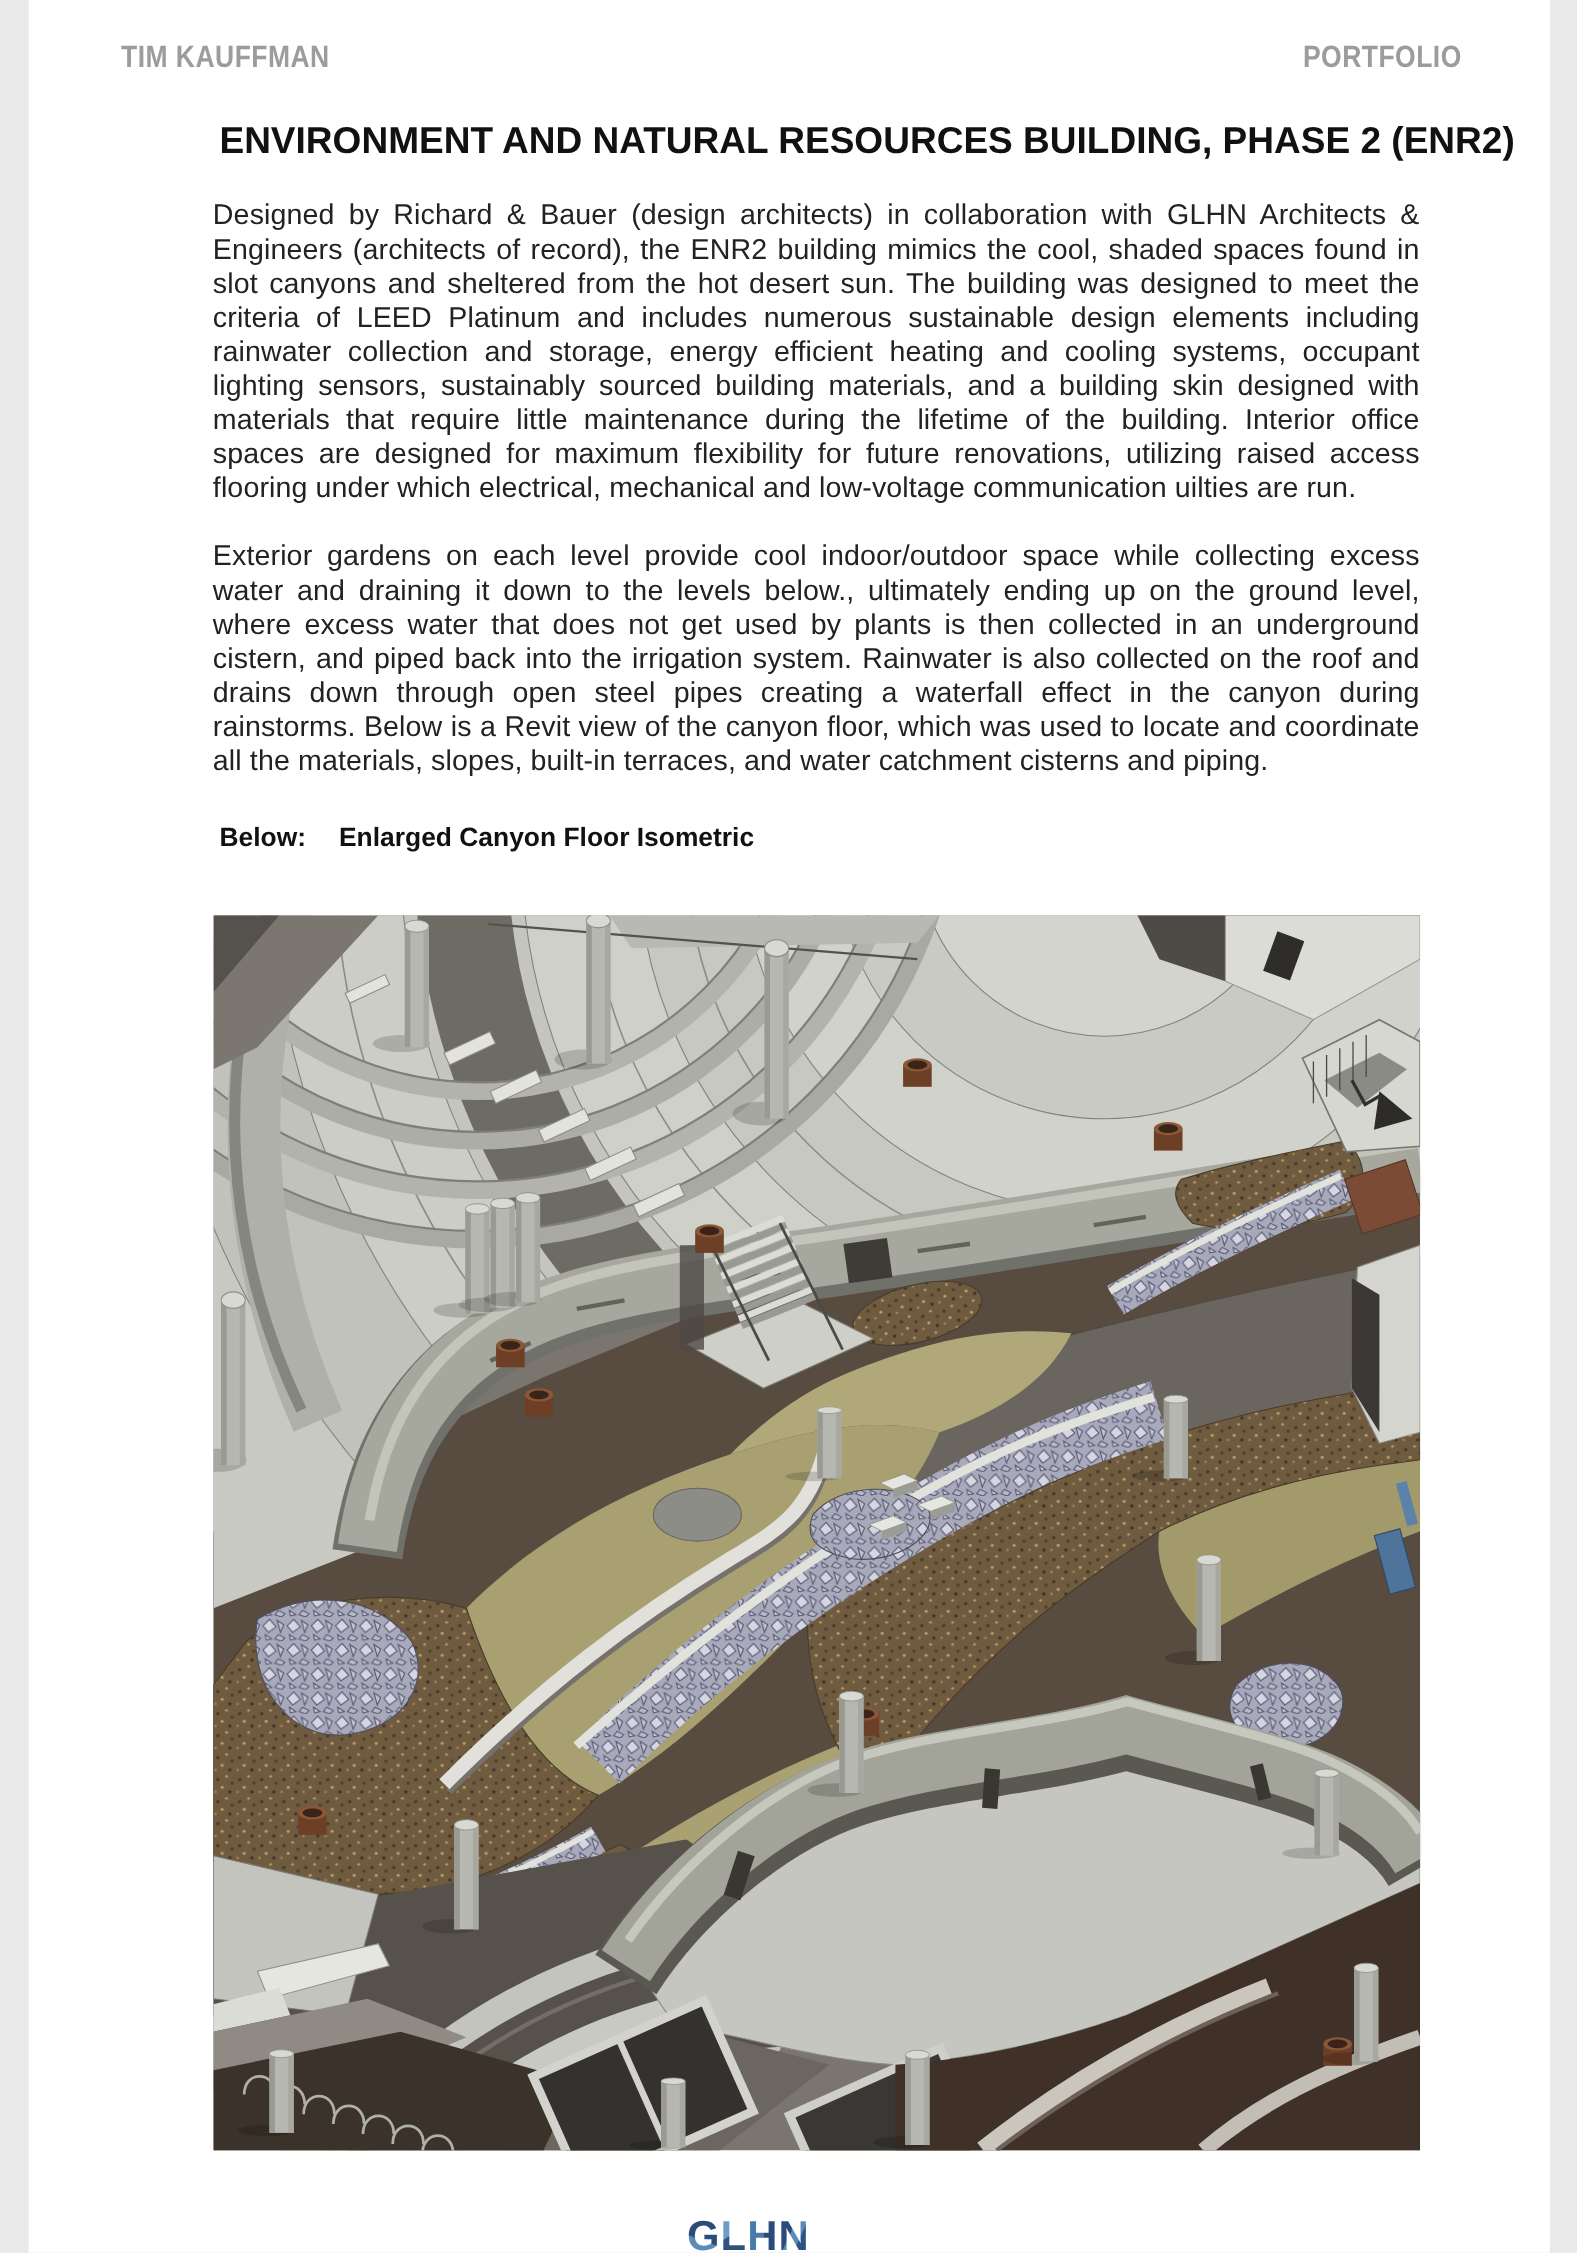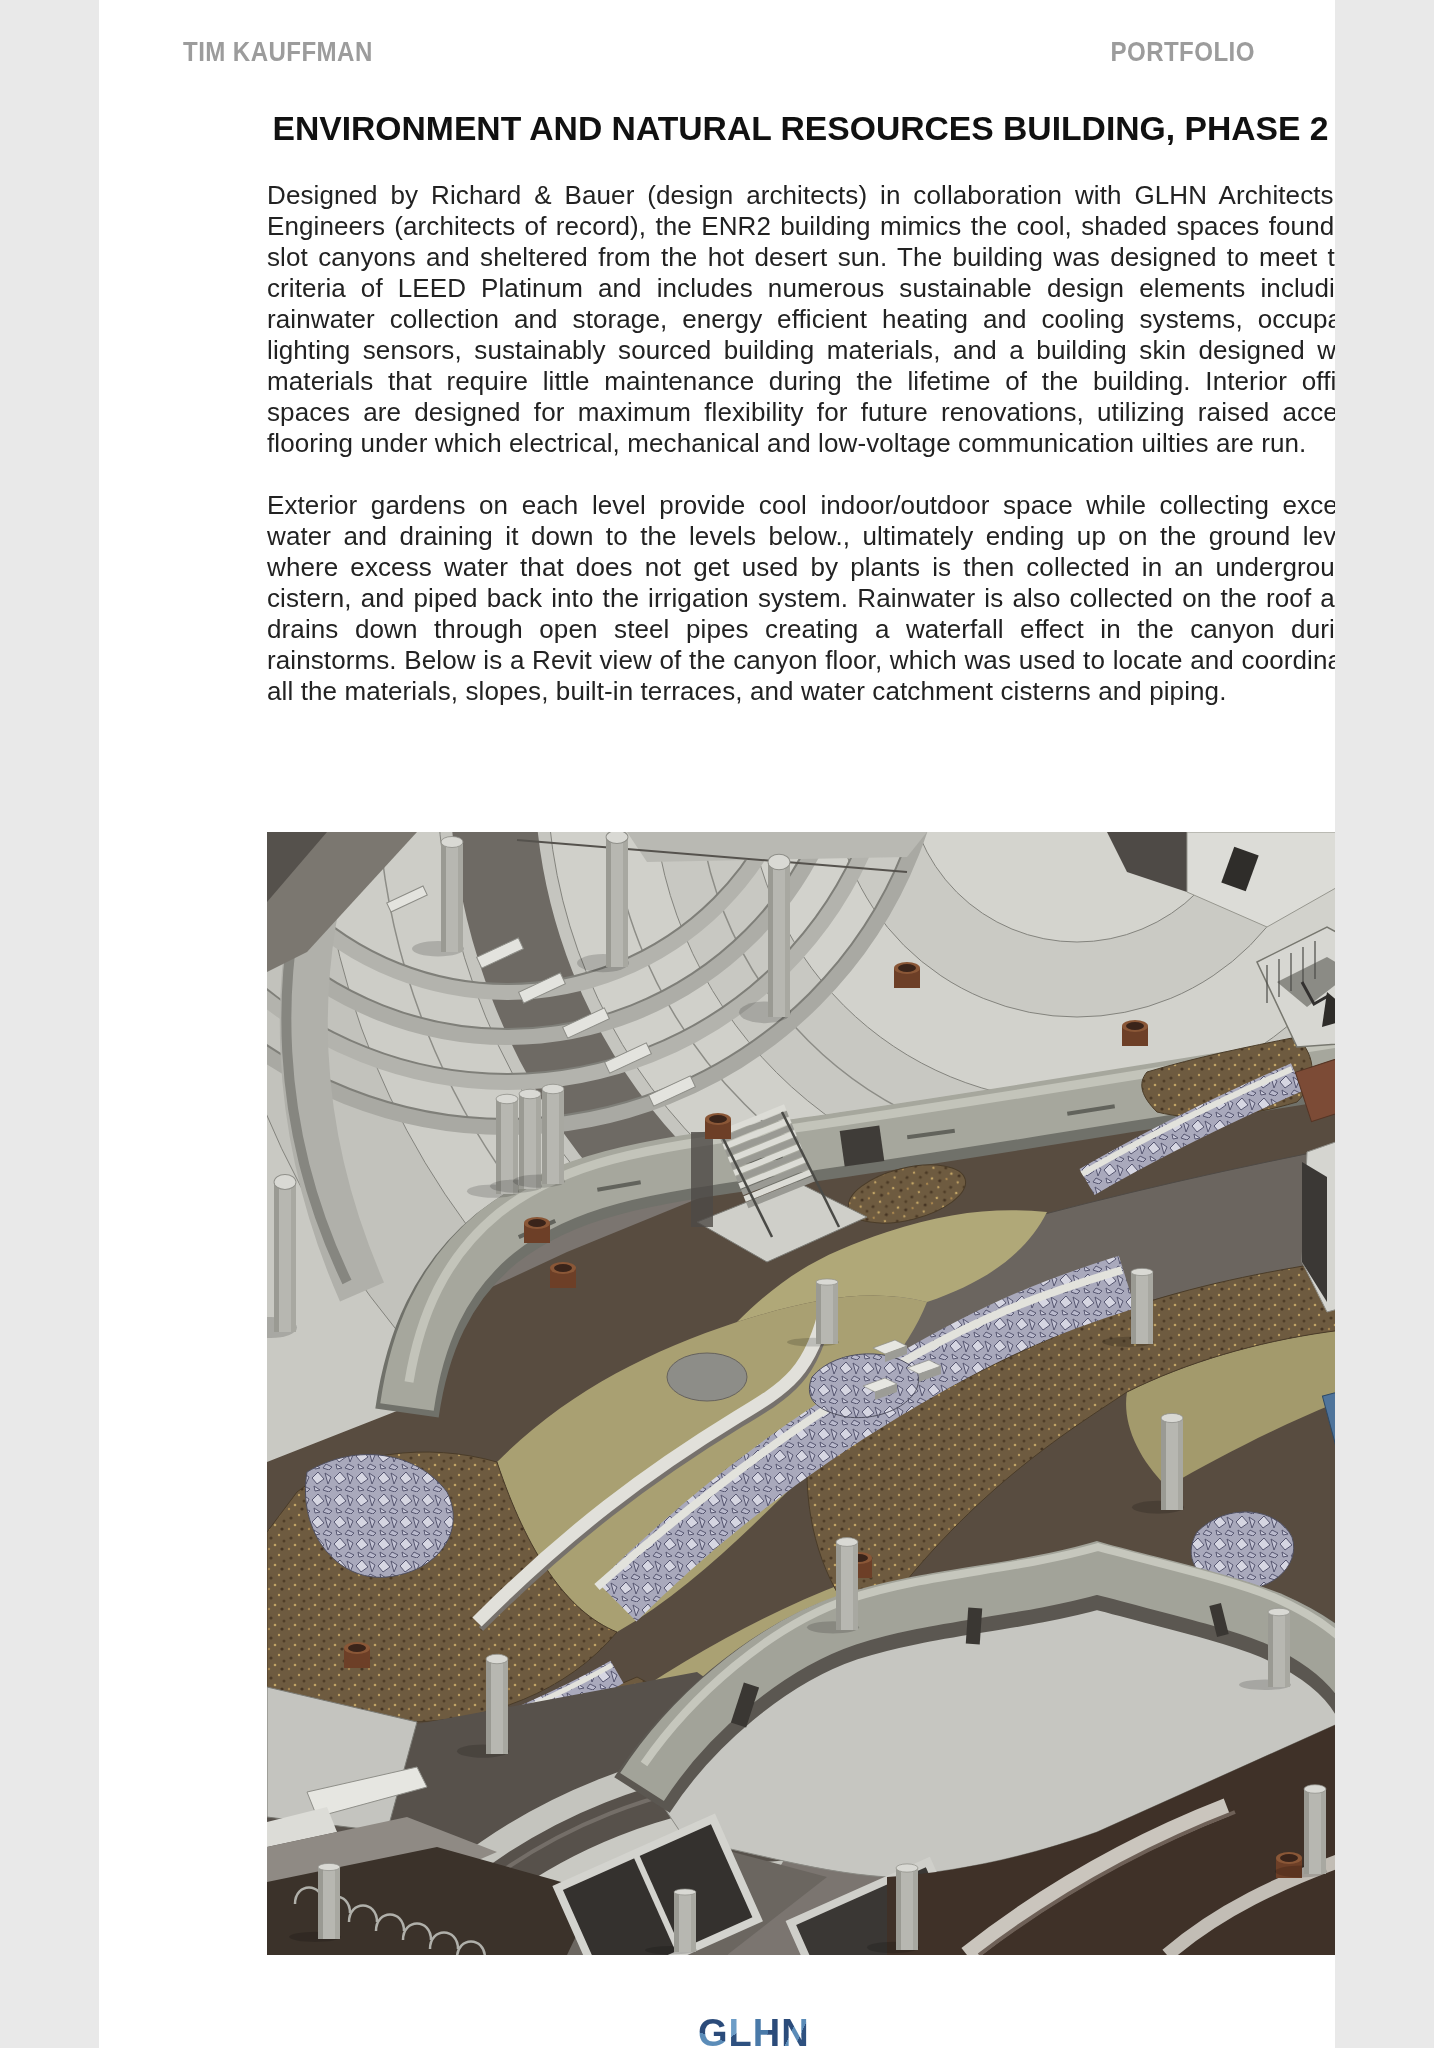--- a/index.html
+++ b/index.html
@@ -1,17 +1,17 @@
 <!DOCTYPE html>
 <html><head>
 <meta charset="utf-8">
 <style>
   html,body{margin:0;padding:0;background:#e9e9e9;}
   .page{
-    position:relative;width:1236px;height:2048px;margin:0 auto;
+    position:relative;width:1383px;height:2048px;margin:0 auto;
     background:#ffffff;overflow:hidden;
     font-family:"Liberation Sans","DejaVu Sans",sans-serif;color:#1b1b1b;
   }
   
   .hdr{position:absolute;top:36px;font-size:28px;font-weight:bold;color:#9c9c9c;letter-spacing:.5px;}
   .hdr-left{left:84px;transform:scaleX(.86);transform-origin:left center;}
   .hdr-right{right:80px;transform:scaleX(.86);transform-origin:right center;}
   
   .title{
     position:absolute;left:168px;top:108px;width:1097px;
@@ -50,20 +50,23 @@
   <div class="hdr hdr-left">TIM KAUFFMAN</div>
   <div class="hdr hdr-right">PORTFOLIO</div>
 
   <div class="title">ENVIRONMENT AND NATURAL RESOURCES BUILDING, PHASE 2 (ENR2)</div>
 
   <div class="copy">
     <p>Designed by Richard &amp; Bauer (design architects) in collaboration with GLHN Architects &amp; Engineers (architects of record), the ENR2 building mimics the cool, shaded spaces found in slot canyons and sheltered from the hot desert sun.  The building  was designed to meet the criteria of LEED Platinum and includes numerous sustainable design elements including rainwater collection and storage, energy efficient heating and cooling systems, occupant lighting sensors, sustainably sourced building materials, and a building skin designed with materials that require little maintenance during the lifetime of the building.  Interior office spaces are designed for maximum flexibility for future renovations, utilizing raised access flooring under which electrical, mechanical and low-voltage communication uilties are run.</p>
     <p>Exterior gardens on each level provide cool indoor/outdoor space while collecting excess water and draining it down to the levels below., ultimately ending up on the ground level, where excess water that does not get used by plants is then collected in an underground cistern, and piped back into the irrigation system. Rainwater is also collected on the roof and drains down through open steel pipes creating a waterfall effect in the canyon during rainstorms.  Below is a Revit view of the canyon floor, which was used to locate and coordinate all the materials, slopes, built-in terraces, and water catchment cisterns and piping.</p>
   </div>
 
+  <div class="caption">
+    <span class="cap-label">Below:</span><span>Enlarged Canyon Floor Isometric</span>
+  </div>
 
   <div class="figure">
   <svg viewBox="0 0 1097 1123" role="img" aria-label="Revit isometric rendering of the ENR2 canyon floor with terraced amphitheater, curved walls, planting areas, riprap water channels, columns and stairs">
     <defs>
       <clipPath id="ampClip">
         <path d="M0,0 H1097 V225 C900,255 700,290 520,315 C380,335 300,345 230,400 C175,445 150,505 140,575 L0,630 Z"></path>
       </clipPath>
       <clipPath id="terrClip">
         <path d="M0,920 L430,840 L570,940 L460,1123 L0,1123 Z"></path>
       </clipPath>

